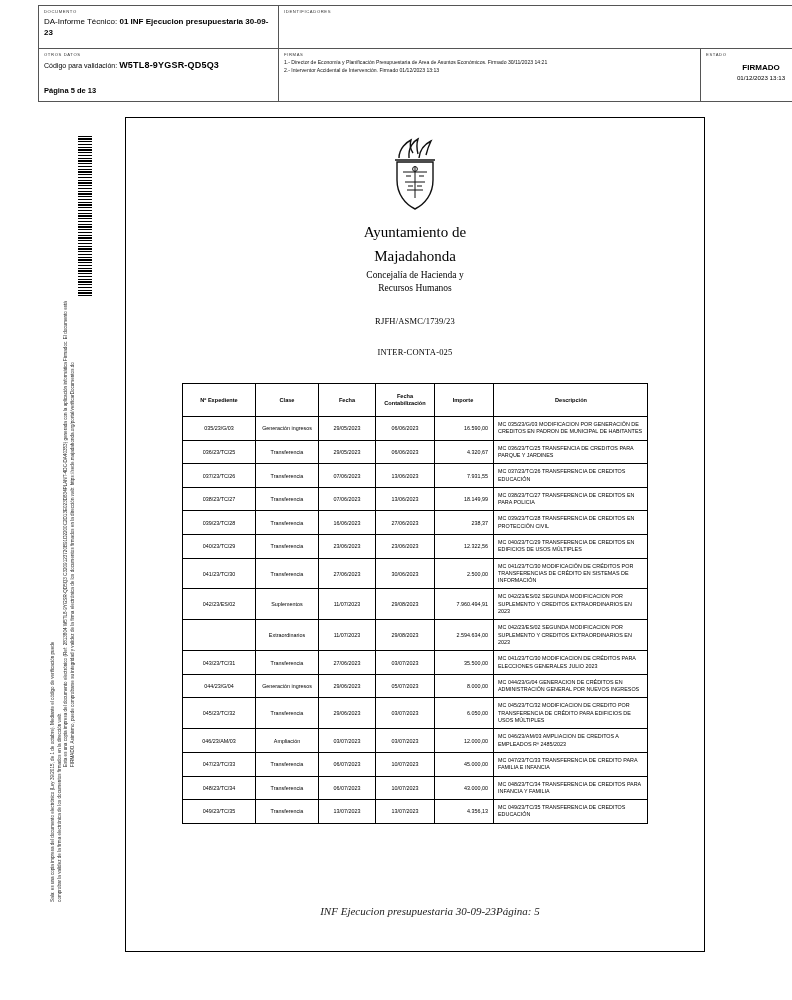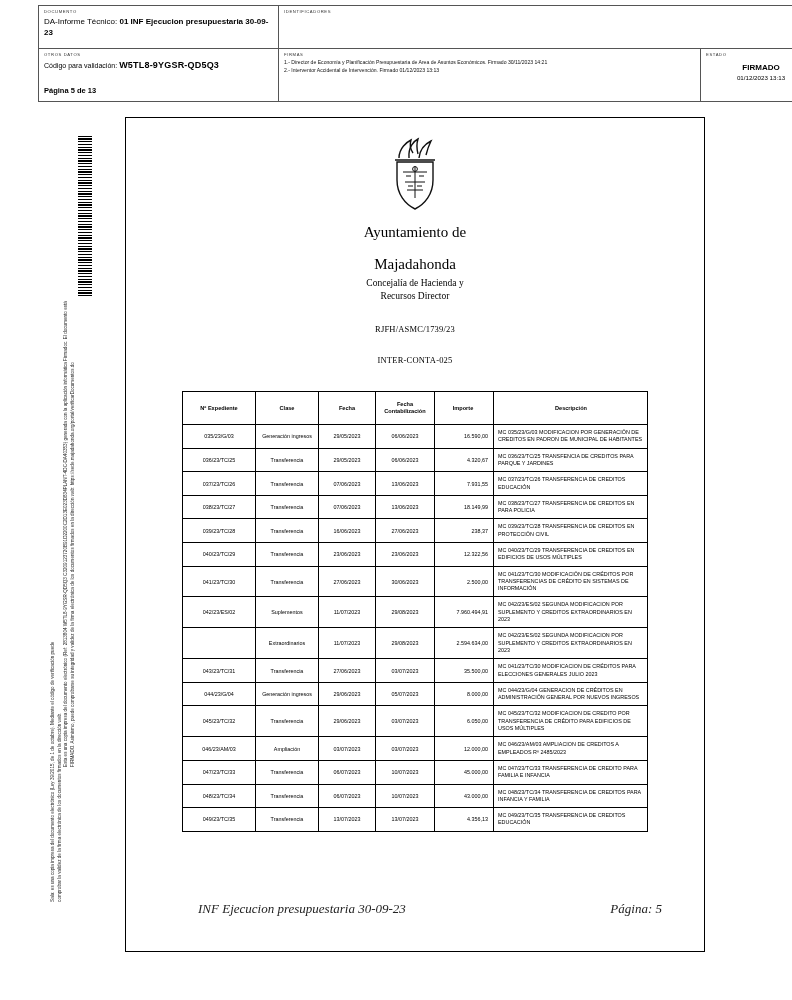--- a/index.html
+++ b/index.html
@@ -178,24 +178,24 @@
   .col-fcon { width: 52px; text-align: center; }
   .col-imp  { width: 50px; text-align: right; padding-right: 5px !important; }
   .col-desc { width: 146px; text-align: left; line-height: 1.35; padding-left: 4px !important; }
 
   .footer {
     position: absolute;
     left: 72px;
     right: 42px;
     bottom: 34px;
     display: flex;
-    justify-content: space-between;
+    justify-content: center;
     font-family: "Liberation Serif", serif;
     font-style: italic;
-    font-size: 13px;
+    font-size: 11px;
     color: #222;
   }
 </style>
 </head>
 <body>
 
 <div class="meta-band">
   <div class="meta-row">
     <div class="meta-cell c-doc">
       <div class="meta-label">DOCUMENTO</div>
@@ -250,23 +250,23 @@
         <path d="M20 54 L36 54" stroke-width="1"></path>
         <circle cx="28" cy="33" r="2.4" stroke-width="1"></circle>
         <path d="M19 40 L24 40 M32 40 L37 40" stroke-width="1"></path>
         <path d="M21 50 L26 50 M30 50 L35 50" stroke-width="1"></path>
       </g>
     </svg>
   </div>
 
   <div class="org">
     <div class="l1">Ayuntamiento de</div>
-    <div class="l1" style="margin-top:12px">Majadahonda</div>
+    <div class="l1" style="margin-top:4px">Majadahonda</div>
     <div class="l2">Concejalía de Hacienda y</div>
-    <div class="l2" style="margin-top:0">Recursos Director</div>
+    <div class="l2" style="margin-top:0">Recursos Humanos</div>
     <div class="l3">RJFH/ASMC/1739/23</div>
     <div class="l4">INTER-CONTA-025</div>
   </div>
 
   <table class="expedientes">
     <thead>
       <tr>
         <th class="col-exp">Nº Expediente</th>
         <th class="col-cls">Clase</th>
         <th class="col-fec">Fecha</th>

